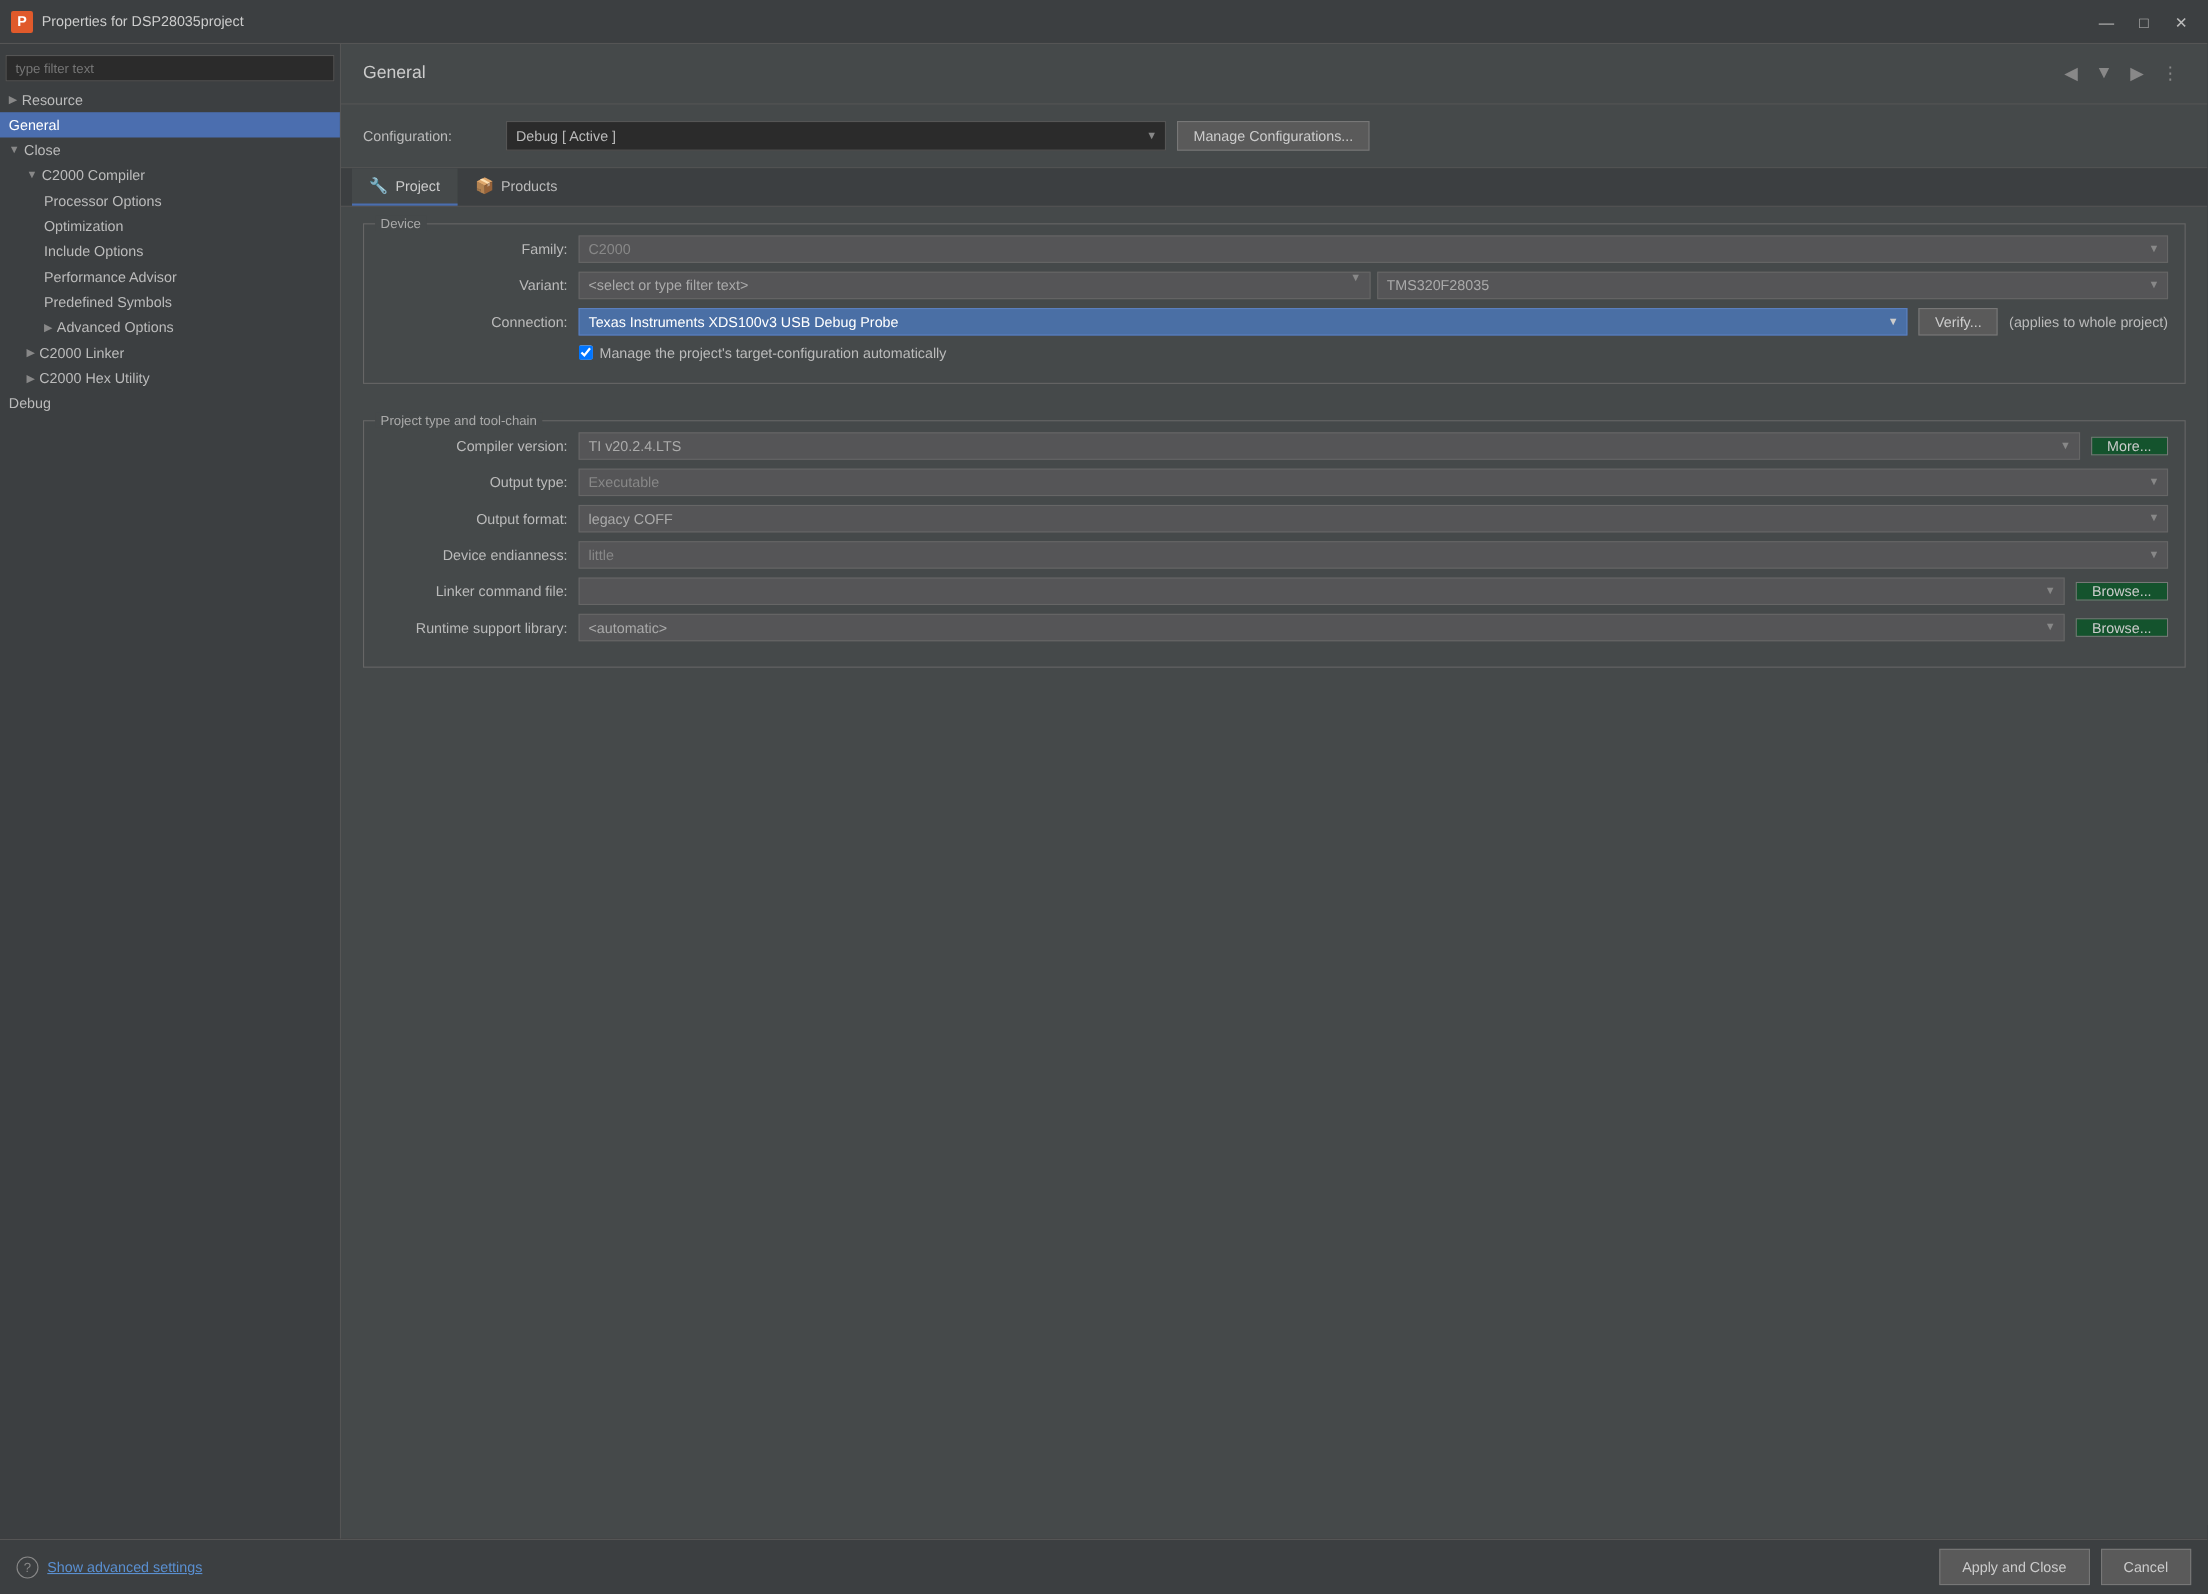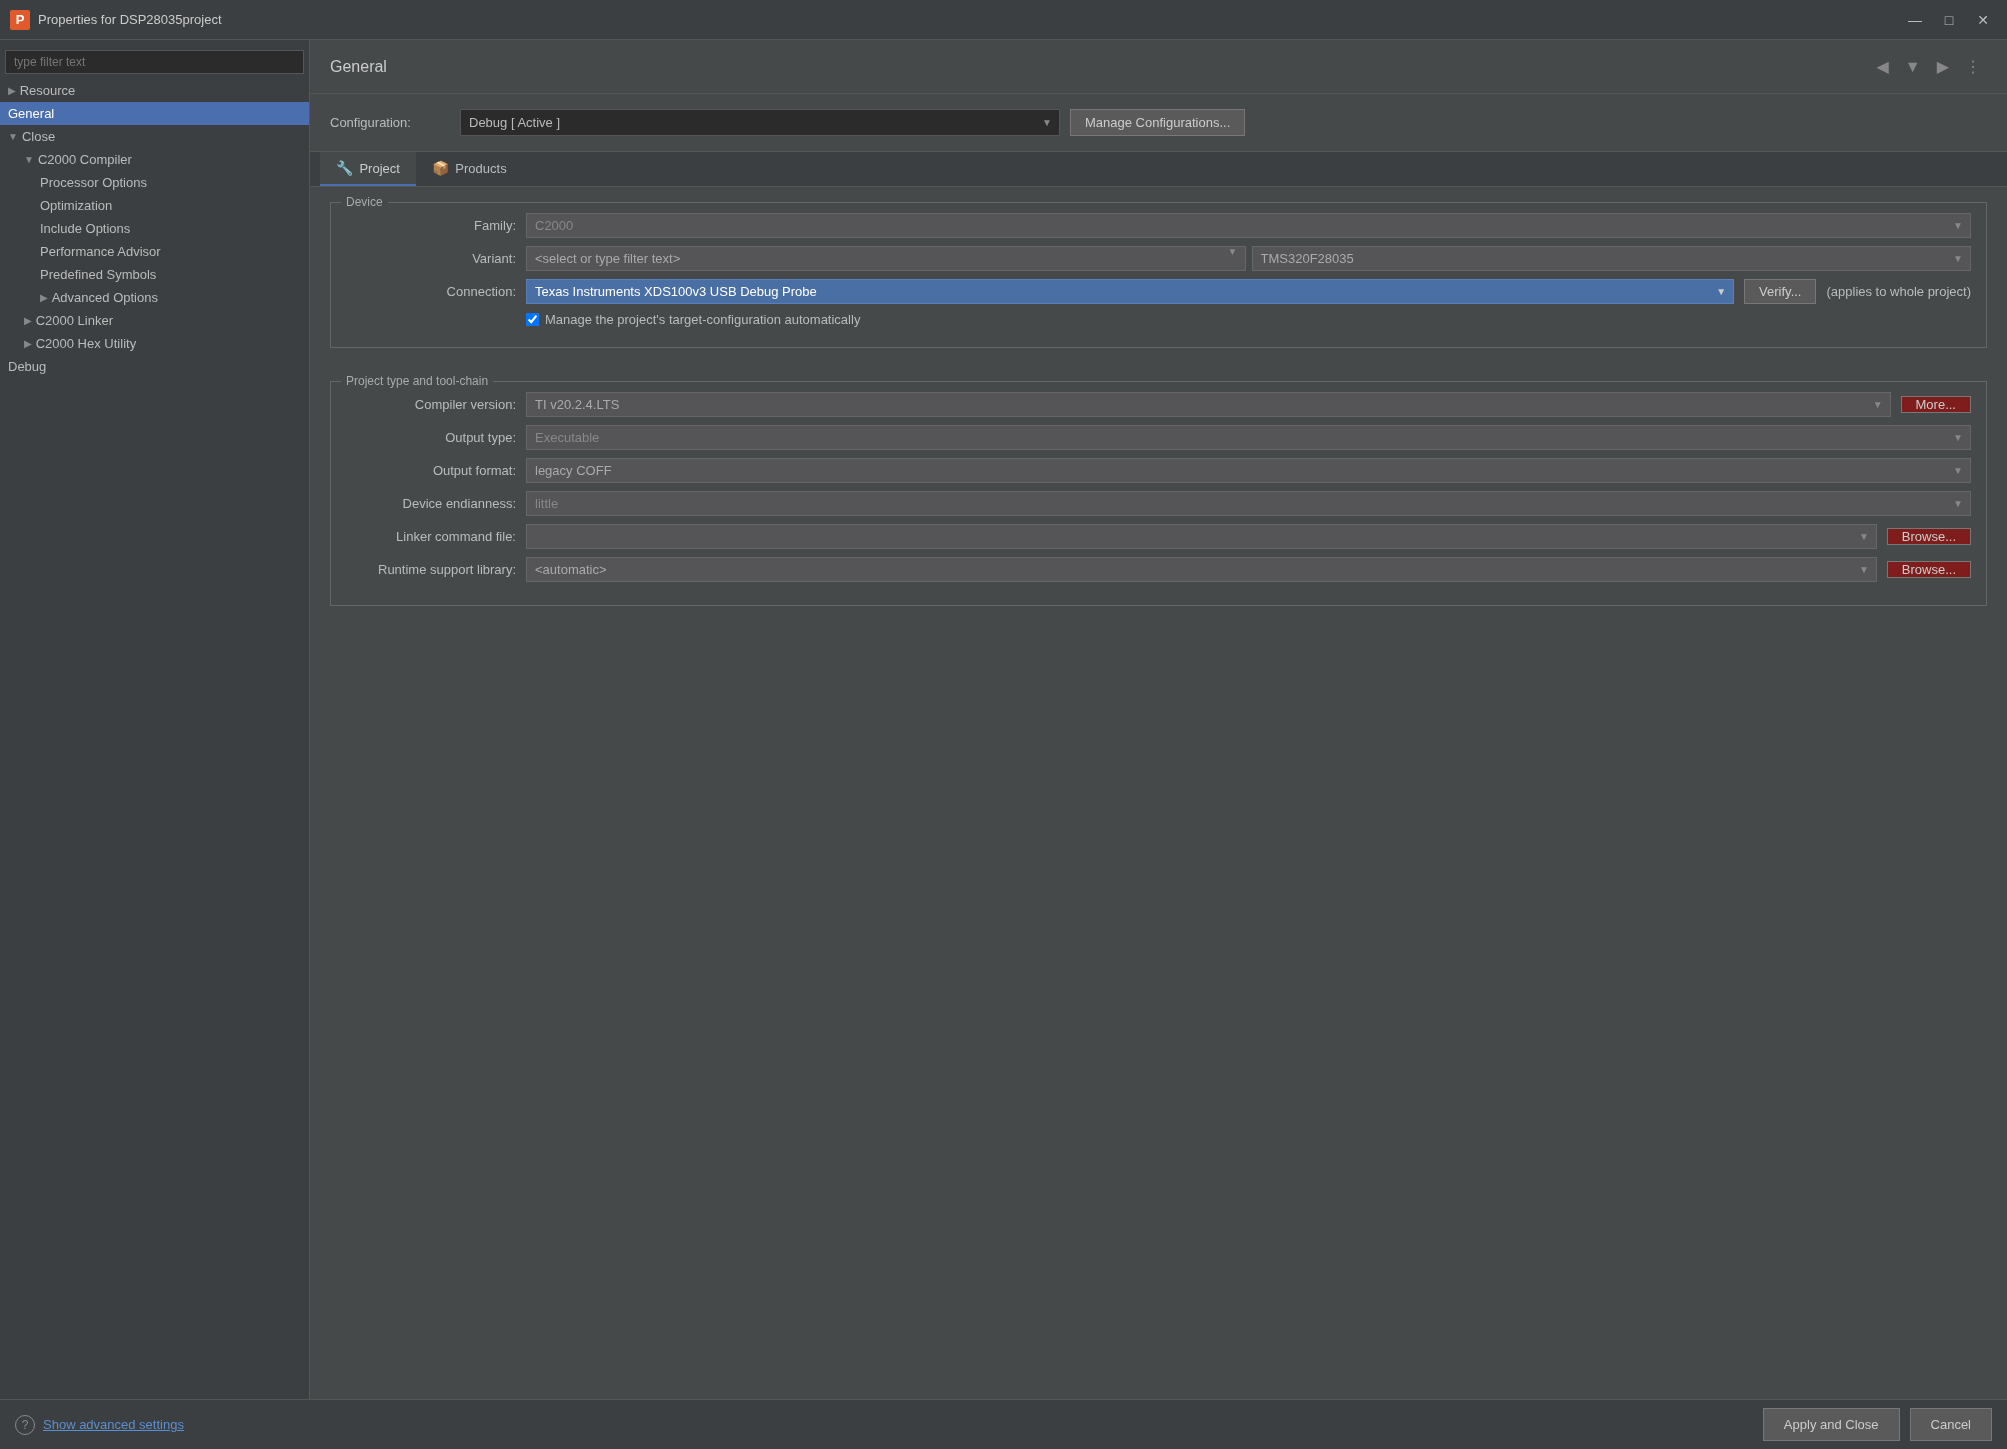--- a/index.html
+++ b/index.html
@@ -305,21 +305,21 @@
       cursor: pointer;
     }
     .compiler-select-wrap::after {
       content: '▼';
       position: absolute; right: 8px;
       color: #888; font-size: 10px;
       pointer-events: none;
     }
     .more-btn {
       padding: 0 14px;
-      background: #7f1d1d;
+      background: #14532d;
       border: 1px solid #777;
       color: #cccccc;
       cursor: pointer;
       white-space: nowrap;
     }
 
     
     .bottom-bar {
       position: absolute;
       bottom: 0; left: 0; right: 0;

